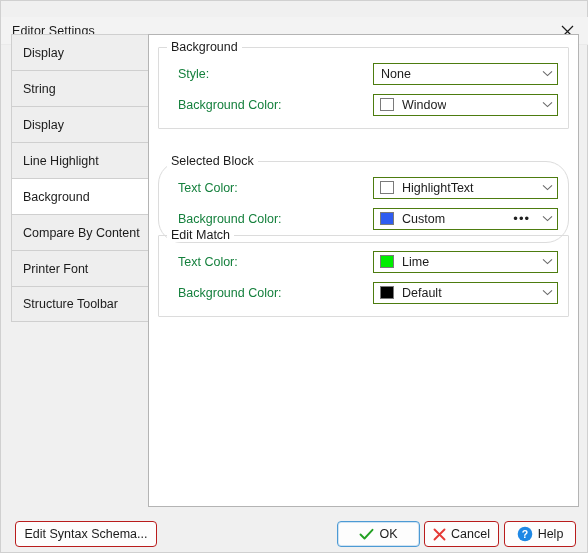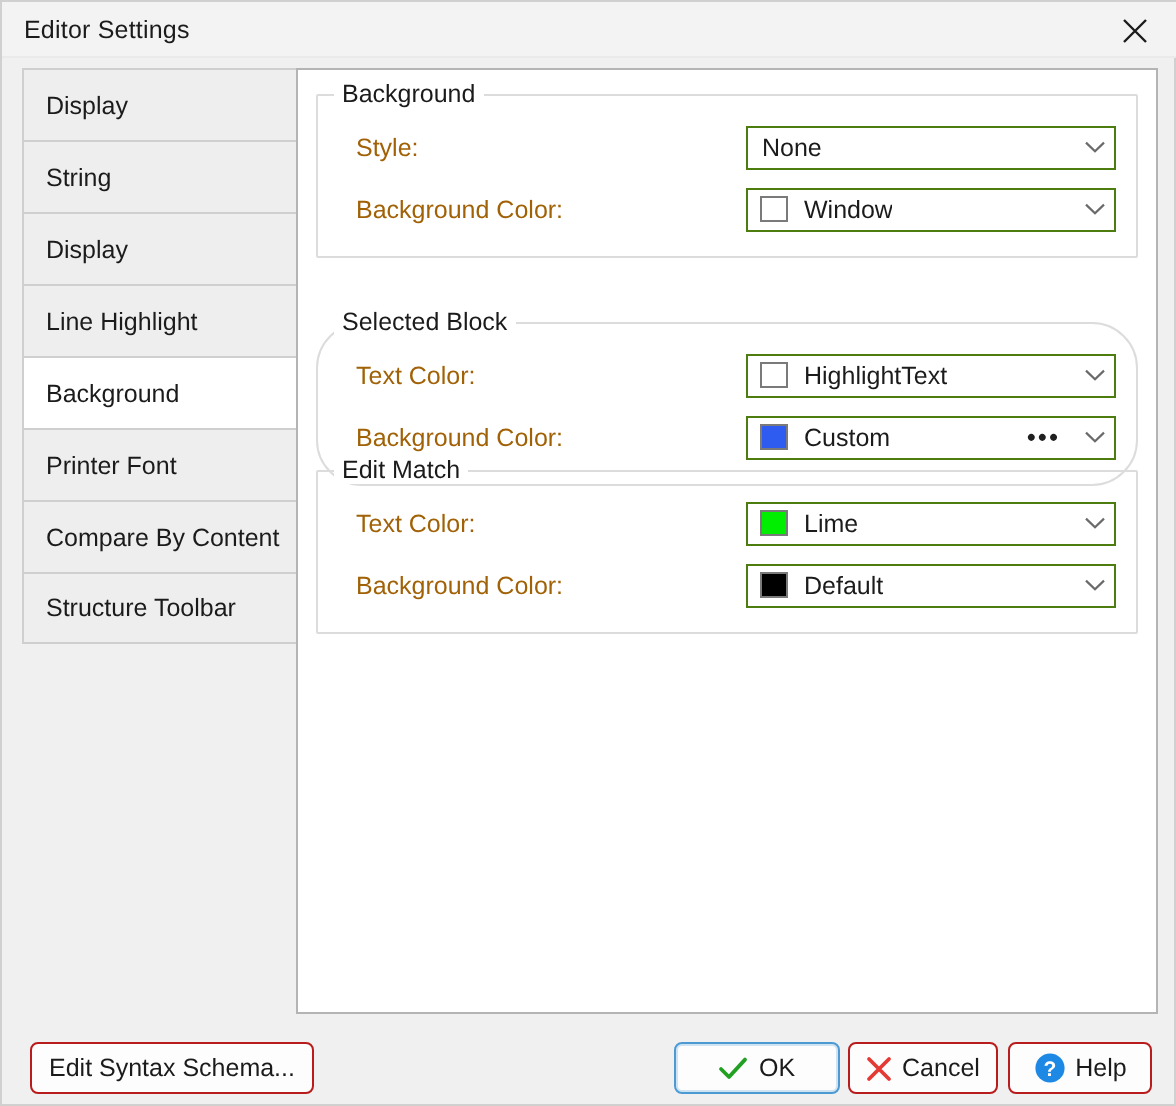--- a/index.html
+++ b/index.html
@@ -22,21 +22,21 @@
     width: 588px;
     height: 553px;
     background: #f0f0f0;
     box-sizing: border-box;
     border: 1px solid #d0d0d0;
   }
 
   
   .titlebar {
     position: absolute;
-    left: 0; top: 0;
+    left: 0; top: 16px;
     width: 588px;
     height: 28px;
     background: #f3f3f3;
     display: flex;
     align-items: center;
     border-bottom: 1px solid #eaeaea;
     box-sizing: border-box;
   }
   .title-text {
     margin-left: 11px;
@@ -124,21 +124,21 @@
   .row {
     position: relative;
     height: 31px;
     display: flex;
     align-items: center;
   }
   .row-label {
     position: absolute;
     left: 19px;
     font-size: 12.5px;
-    color: #a16207;
+    color: #15803d;
     white-space: nowrap;
   }
 
   
   .combo {
     position: absolute;
     right: 10px;
     width: 185px;
     height: 22px;
     box-sizing: border-box;
@@ -243,24 +243,24 @@
     <div class="tab">
         <span>Display</span>
       </div>
     <div class="tab">
         <span>Line Highlight</span>
       </div>
     <div class="tab selected">
         <span>Background</span>
       </div>
     <div class="tab">
+        <span>Compare By Content</span>
+      </div>
+    <div class="tab">
         <span>Printer Font</span>
-      </div>
-    <div class="tab">
-        <span>Compare By Content</span>
       </div>
     <div class="tab">
         <span>Structure Toolbar</span>
       </div>
   </div>
 
   <div class="content">
 
     <div class="group" id="group-background" style="top:12px;">
       <span class="group-label">Background</span>

